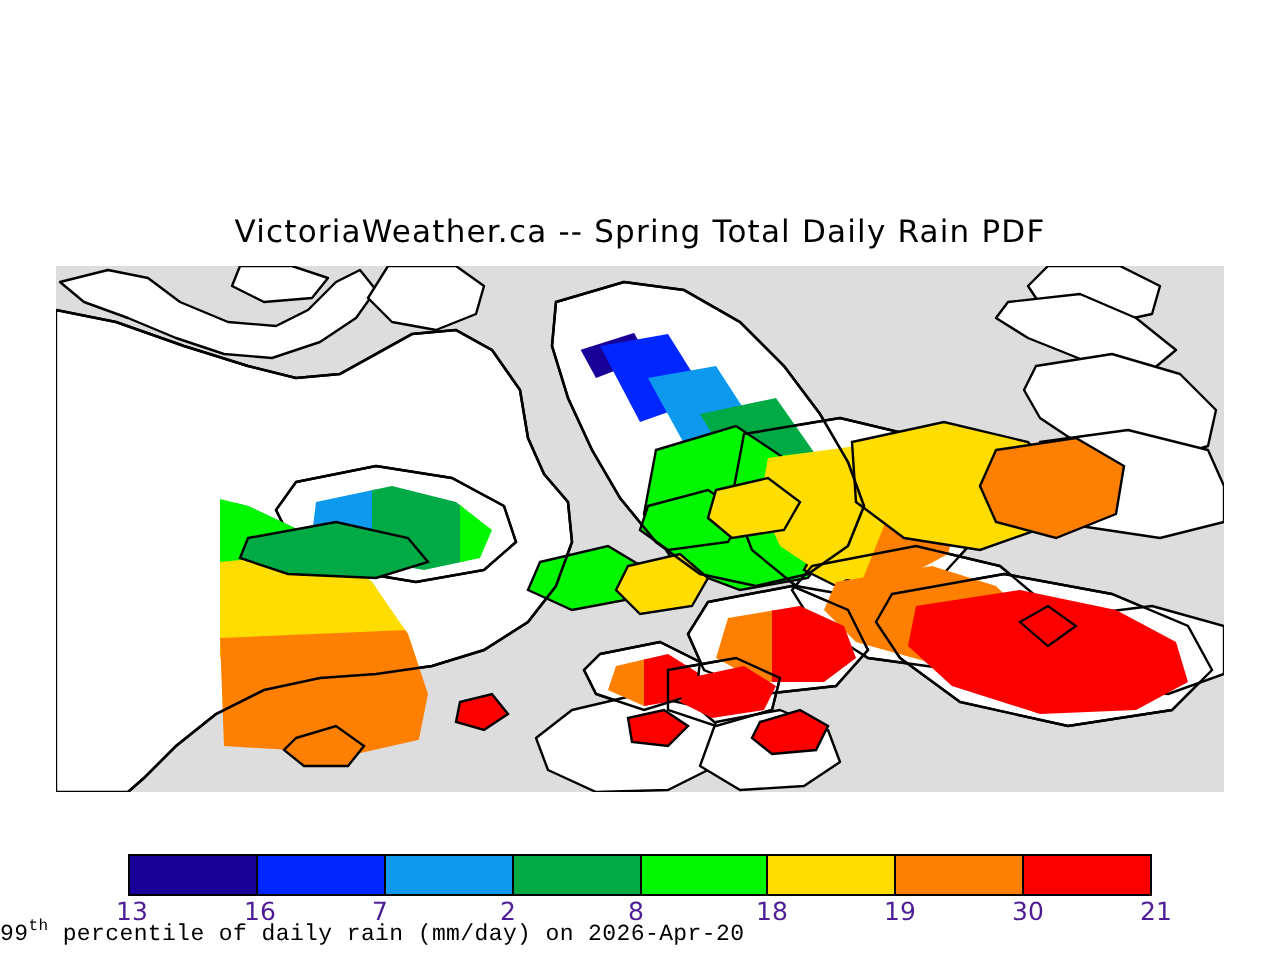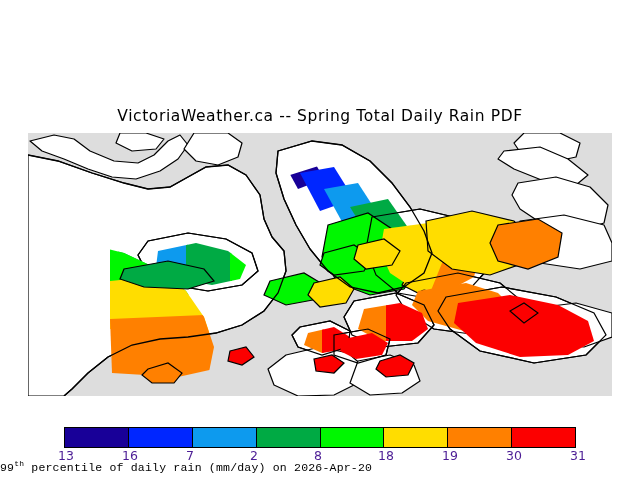--- a/index.html
+++ b/index.html
@@ -328,18 +328,18 @@
 
   <div id="cb-ticklabels">
     <span class="cb-tick" style="left:58px">13</span>
     <span class="cb-tick" style="left:122px">16</span>
     <span class="cb-tick" style="left:186px">7</span>
     <span class="cb-tick" style="left:250px">2</span>
     <span class="cb-tick" style="left:314px">8</span>
     <span class="cb-tick" style="left:378px">18</span>
     <span class="cb-tick" style="left:442px">19</span>
     <span class="cb-tick" style="left:506px">30</span>
-    <span class="cb-tick" style="left:570px">31</span>
+    <span class="cb-tick" style="left:570px">21</span>
   </div>
 
   <div id="cb-caption"><span>99</span><sup>th</sup><span> percentile of daily rain (mm/day) on 2026-Apr-20</span></div>
 
 </div>
 
 </body></html>

